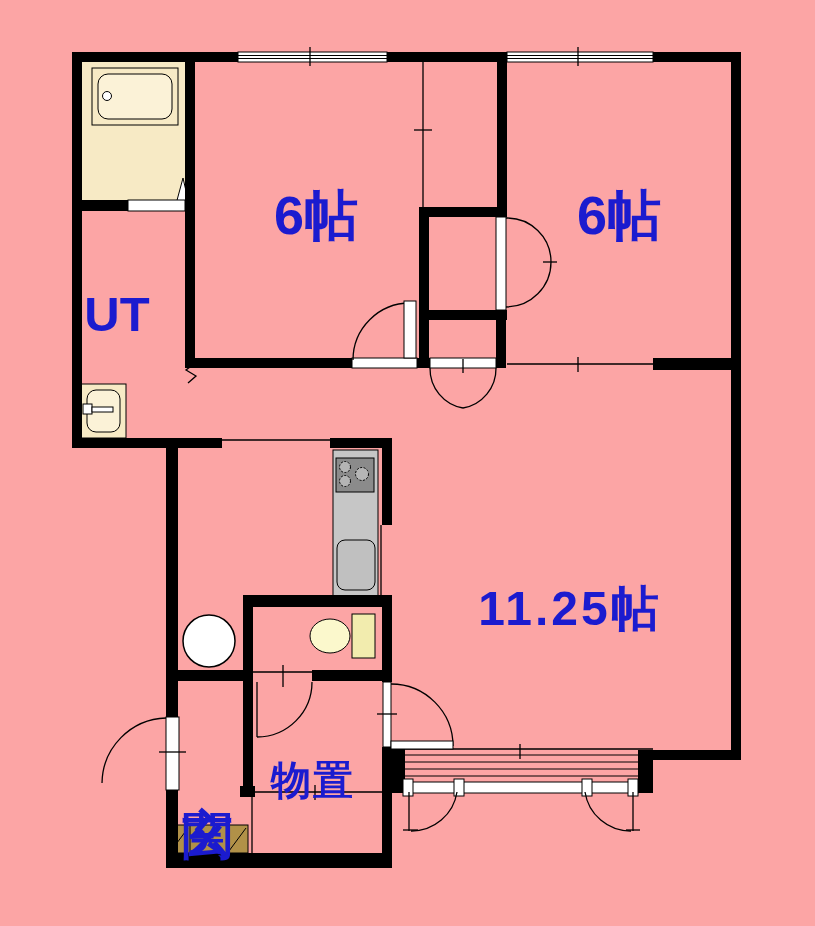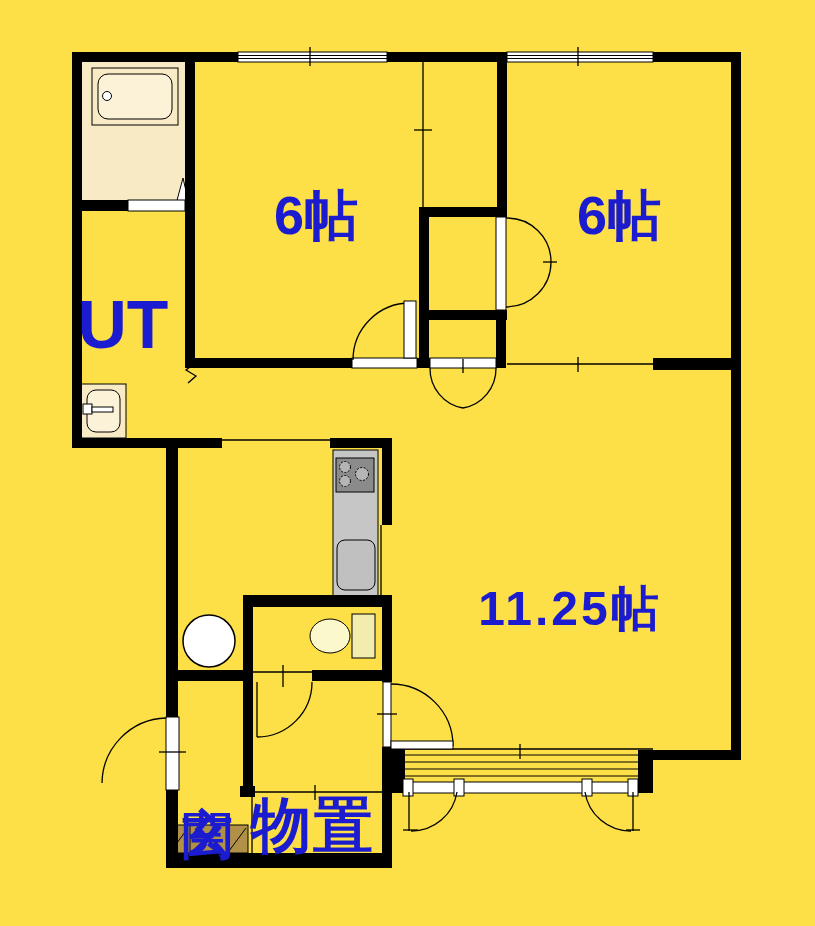--- a/index.html
+++ b/index.html
@@ -9,35 +9,35 @@
     --toilet:#fbf8cc;
     --tank:#f2ecae;
     --counter:#c6c6c6;
     --stove:#8b8b8b;
     --sink:#c0c0c0;
     --tan:#b19148;
     --wall:#000;
   }
   html,body{margin:0;padding:0;background:#fff;}
   .plan{
-    position:relative;width:815px;height:926px;background:#fde047;overflow:hidden;
+    position:relative;width:815px;height:926px;background:#fca5a5;overflow:hidden;
     font-family:"Liberation Sans","DejaVu Sans",sans-serif;
   }
   .plan svg{position:absolute;left:0;top:0;}
   .room-label{
     position:absolute;color:var(--blue);font-weight:bold;line-height:1;
     text-align:center;white-space:nowrap;
   }
   .lbl-6l{left:226px;top:188px;width:180px;font-size:54px;}
   .lbl-6r{left:529px;top:188px;width:180px;font-size:54px;}
-  .lbl-ut{left:73px;top:290px;width:100px;font-size:68px;}
+  .lbl-ut{left:67px;top:290px;width:100px;font-size:49px;}
   .lbl-living{left:440px;top:553px;width:260px;font-size:48px;letter-spacing:3px;margin-top:32px;}
   .lbl-entrance{left:183px;top:708px;height:130px;font-size:50px;letter-spacing:8px;
     writing-mode:vertical-rl;text-orientation:upright;}
-  .lbl-storage{left:248px;top:796px;width:130px;font-size:60px;letter-spacing:2px;}
+  .lbl-storage{left:248px;top:760px;width:130px;font-size:40px;letter-spacing:2px;}
 </style>
 </head>
 <body>
 
 <div class="plan">
 
 <svg width="815" height="926" viewBox="0 0 815 926">
 
   <g>
     <rect x="82" y="61" width="103" height="139" fill="var(--cream)"></rect>

